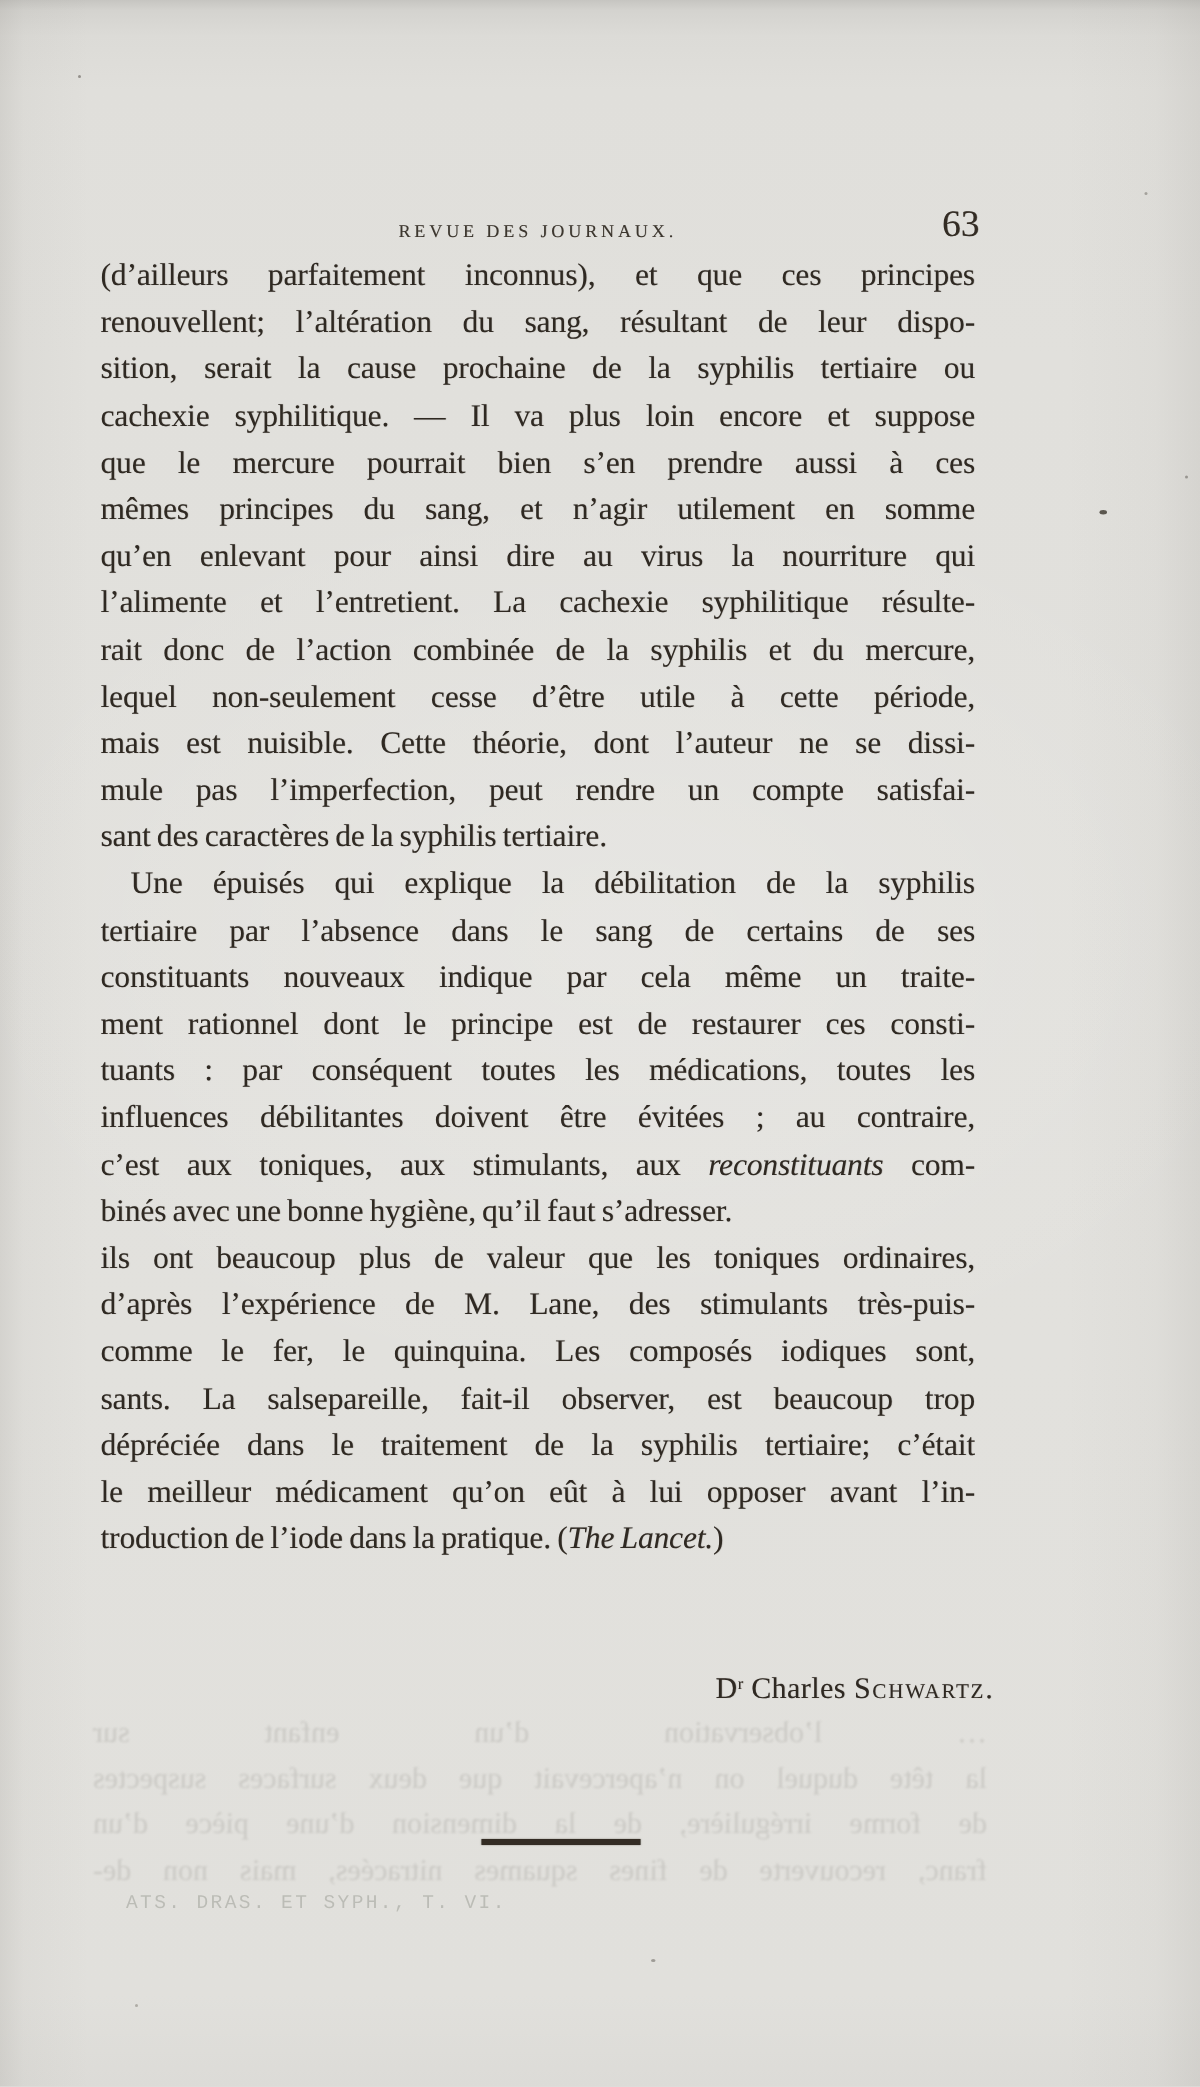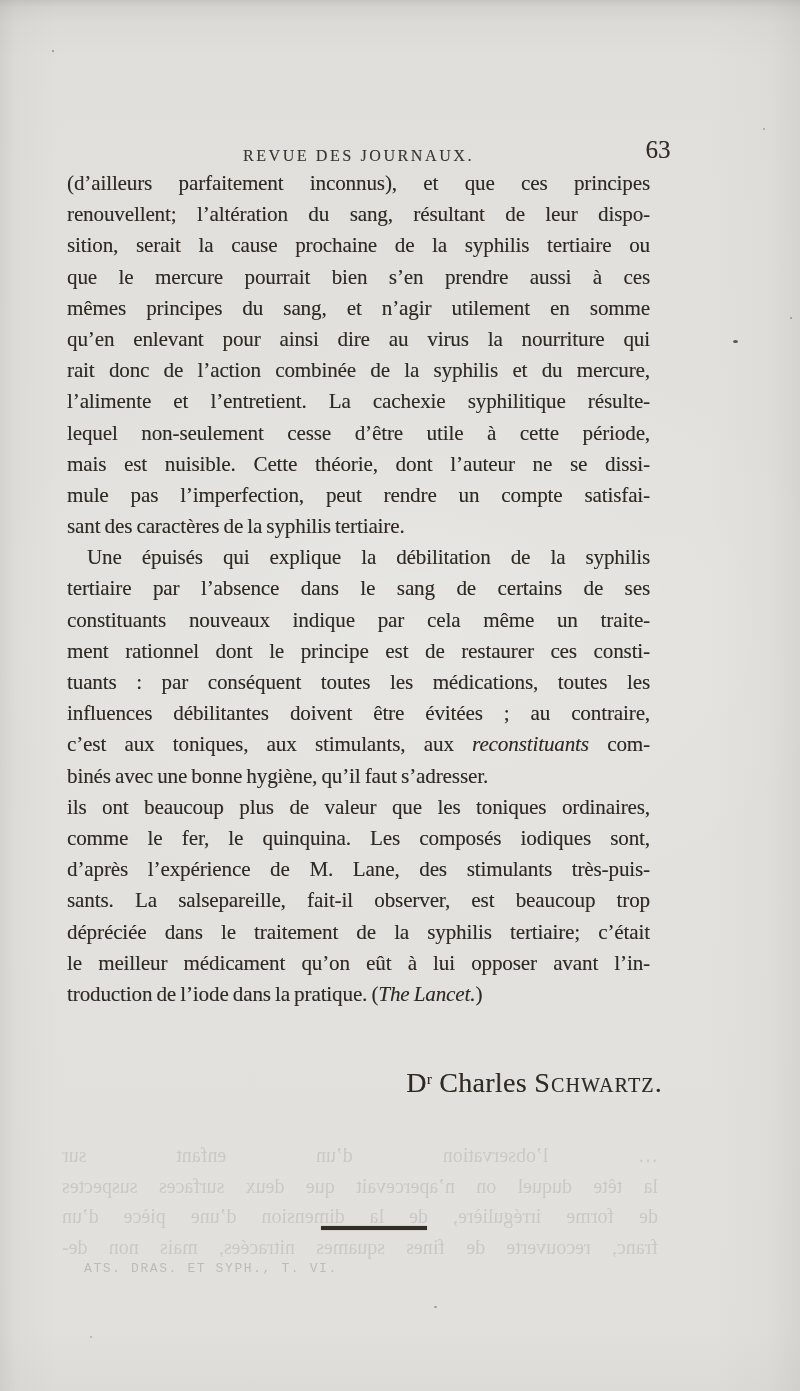--- a/index.html
+++ b/index.html
@@ -15,42 +15,42 @@
   }
   .paper::before{
     content:"";position:absolute;inset:0;pointer-events:none;
     background:
       linear-gradient(90deg,rgba(110,105,98,0.12) 0px,rgba(110,105,98,0.04) 16px,rgba(110,105,98,0) 60px),
       linear-gradient(270deg,rgba(110,105,98,0.10) 0px,rgba(110,105,98,0.03) 30px,rgba(110,105,98,0) 90px),
       radial-gradient(ellipse 620px 420px at 52% 45%, rgba(255,255,255,0.18), rgba(255,255,255,0) 75%);
   }
   .header-title{
     position:absolute;left:67px;top:147px;width:583px;
-    text-align:center;font-size:16px;letter-spacing:2.6px;
+    text-align:center;font-size:12px;letter-spacing:2.6px;
     color:#3c362e;text-shadow:0.3px 0.3px 0.4px rgba(60,54,46,0.35);
   }
   .page-number{
-    position:absolute;left:628px;top:136px;width:60px;text-align:center;
+    position:absolute;left:628px;top:136px;width:60px;text-align:left;
     font-size:25px;color:#332c24;text-shadow:0.3px 0.3px 0.4px rgba(51,44,36,0.4);
   }
   .body-text{
     position:absolute;left:67px;top:168px;width:583px;
     font-size:21px;line-height:31.2px;color:#2f2922;
     word-spacing:-1px;letter-spacing:-0.1px;
     text-shadow:0.3px 0.3px 0.5px rgba(47,41,34,0.35);
   }
   .line{height:31.2px;overflow:hidden;text-align:justify;text-align-last:justify;}
   .line.last{text-align:left;text-align-last:left;}
   .line.indent{text-indent:20px;}
   .it{font-style:italic;}
   .sup{font-size:0.55em;vertical-align:0.55em;letter-spacing:0;}
   .sc{font-variant:small-caps;letter-spacing:1.2px;}
   .signature{
-    position:absolute;left:67px;top:1067px;width:596px;text-align:right;
-    font-size:28px;color:#2f2922;letter-spacing:0.3px;
+    position:absolute;left:67px;top:1115px;width:596px;text-align:right;
+    font-size:20px;color:#2f2922;letter-spacing:0.3px;
     text-shadow:0.3px 0.3px 0.5px rgba(47,41,34,0.35);
   }
   .divider{
     position:absolute;left:321px;top:1226px;width:106px;height:4px;
     background:#332c24;box-shadow:0 0 1px rgba(51,44,36,0.7);
   }
   .bleed{
     position:absolute;left:62px;top:1140px;width:596px;
     font-size:20px;line-height:30.6px;color:#5c5952;opacity:0.17;
     transform:scaleX(-1);filter:blur(0.7px);
@@ -82,44 +82,45 @@
   <div class="bleed-footer">ATS. DRAS. ET SYPH., T. VI.</div>
 
   <div class="header-title">REVUE DES JOURNAUX.</div>
   <div class="page-number">63</div>
 
   <div class="body-text">
       <div>
         <div class="line">(d’ailleurs parfaitement inconnus), et que ces principes</div>
         <div class="line">renouvellent; l’altération du sang, résultant de leur dispo-</div>
         <div class="line">sition, serait la cause prochaine de la syphilis tertiaire ou</div>
+        <div class="line">cachexie syphilitique. — Il va plus loin encore et suppose</div>
         <div class="line">que le mercure pourrait bien s’en prendre aussi à ces</div>
         <div class="line">mêmes principes du sang, et n’agir utilement en somme</div>
         <div class="line">qu’en enlevant pour ainsi dire au virus la nourriture qui</div>
+        <div class="line">l’alimente et l’entretient. La cachexie syphilitique résulte-</div>
         <div class="line">rait donc de l’action combinée de la syphilis et du mercure,</div>
-        <div class="line">l’alimente et l’entretient. La cachexie syphilitique résulte-</div>
         <div class="line">lequel non-seulement cesse d’être utile à cette période,</div>
         <div class="line">mais est nuisible. Cette théorie, dont l’auteur ne se dissi-</div>
         <div class="line">mule pas l’imperfection, peut rendre un compte satisfai-</div>
         <div class="line last">sant des caractères de la syphilis tertiaire.</div>
       </div>
       <div>
         <div class="line indent">Une épuisés qui explique la débilitation de la syphilis</div>
         <div class="line">tertiaire par l’absence dans le sang de certains de ses</div>
         <div class="line">constituants nouveaux indique par cela même un traite-</div>
         <div class="line">ment rationnel dont le principe est de restaurer ces consti-</div>
         <div class="line">tuants : par conséquent toutes les médications, toutes les</div>
         <div class="line">influences débilitantes doivent être évitées ; au contraire,</div>
         <div class="line">c’est aux toniques, aux stimulants, aux <span class="it">reconstituants</span> com-</div>
         <div class="line last">binés avec une bonne hygiène, qu’il faut s’adresser.</div>
       </div>
       <div>
         <div class="line">ils ont beaucoup plus de valeur que les toniques ordinaires,</div>
+        <div class="line">d’après l’expérience de M. Lane, des stimulants très-puis-</div>
         <div class="line">comme le fer, le quinquina.  Les  composés iodiques sont,</div>
-        <div class="line">d’après l’expérience de M. Lane, des stimulants très-puis-</div>
         <div class="line">sants. La salsepareille, fait-il observer, est beaucoup trop</div>
         <div class="line">dépréciée dans le traitement de la syphilis tertiaire; c’était</div>
         <div class="line">le meilleur médicament qu’on eût à lui opposer avant l’in-</div>
         <div class="line last">troduction de l’iode dans la pratique. (<span class="it">The Lancet.</span>)</div>
       </div>
     </div>
 
   <div class="signature"><span>D</span><span class="sup">r</span><span> Charles </span><span class="sc">Schwartz.</span></div>
 
   <div class="divider"></div>

